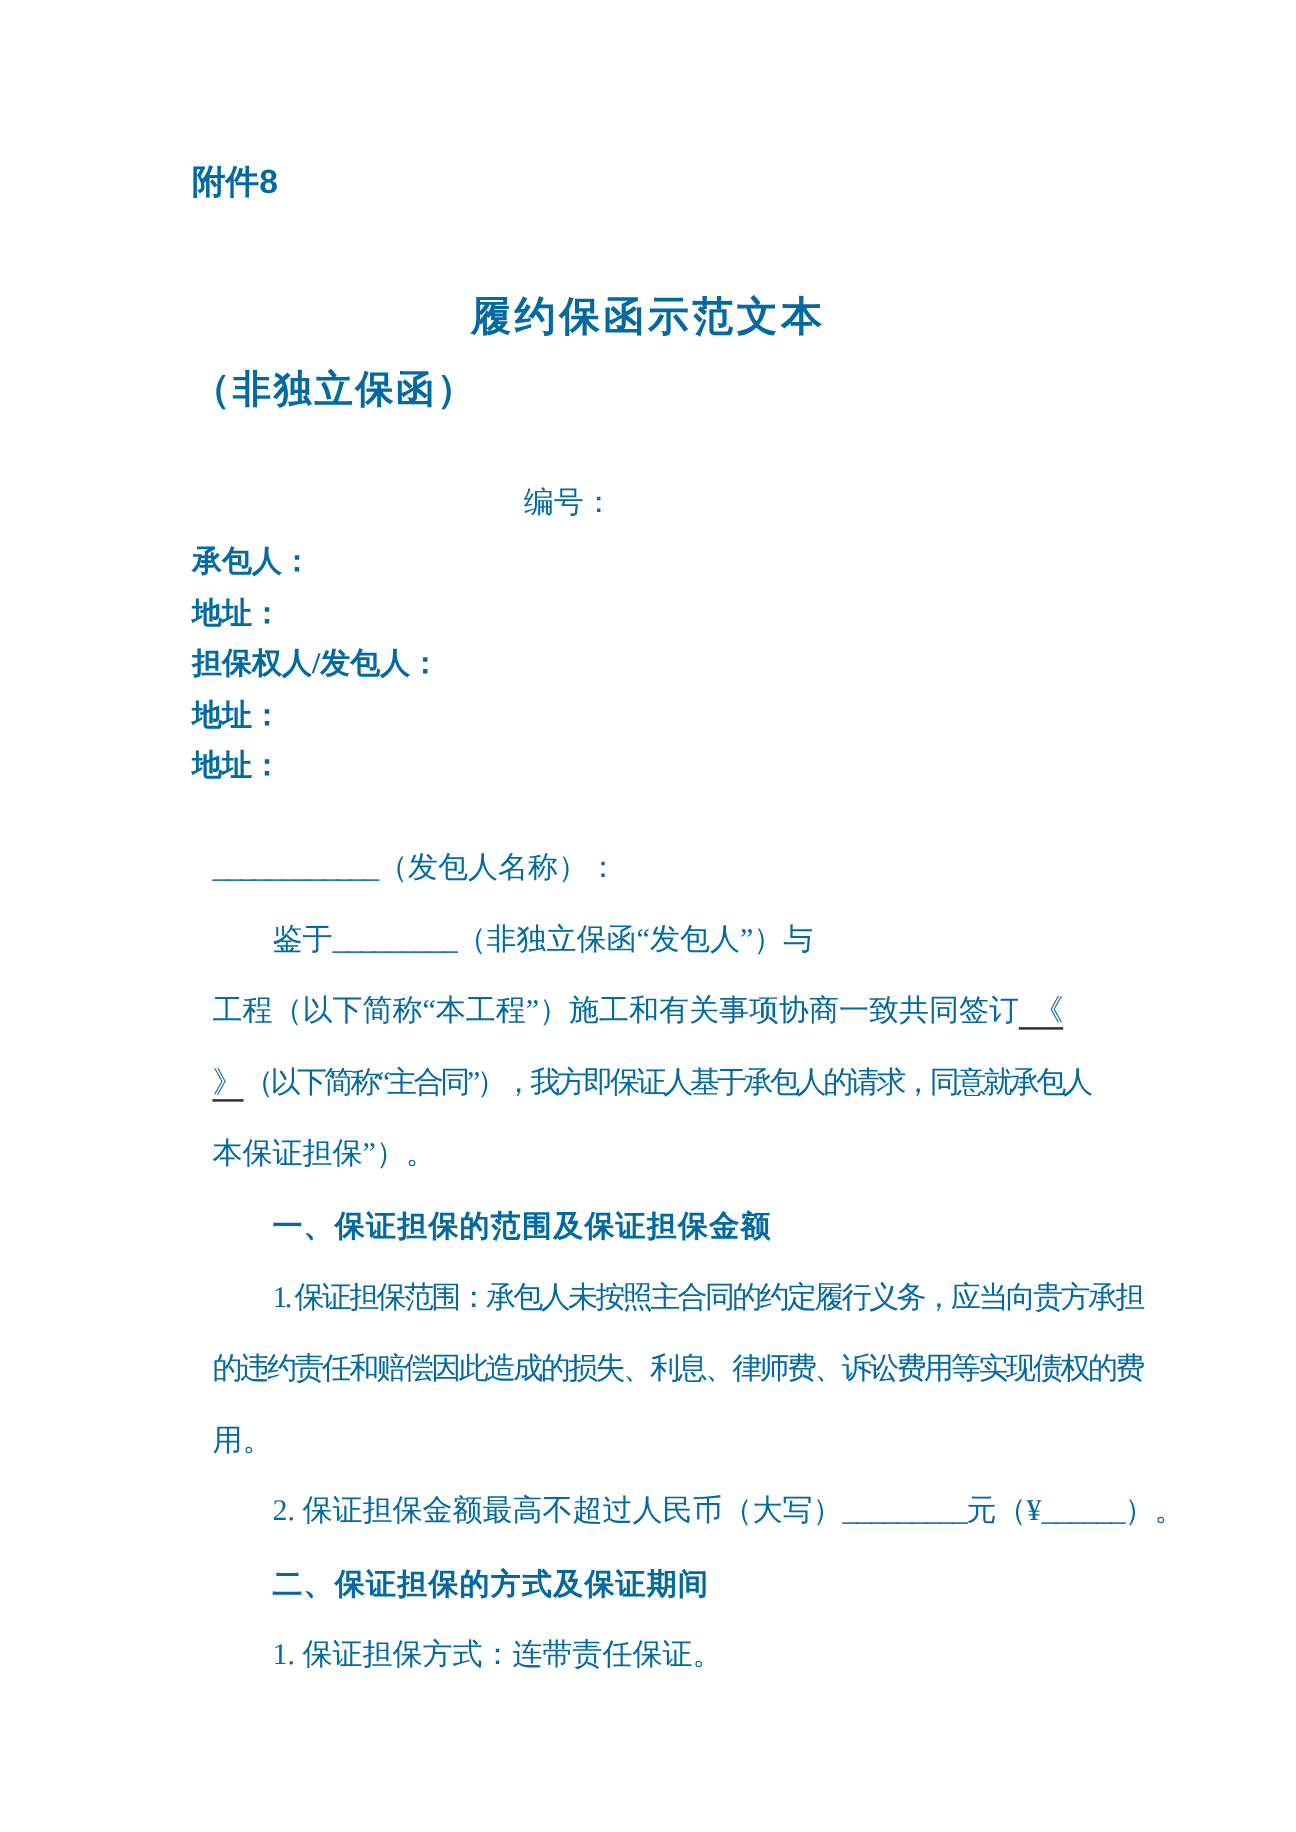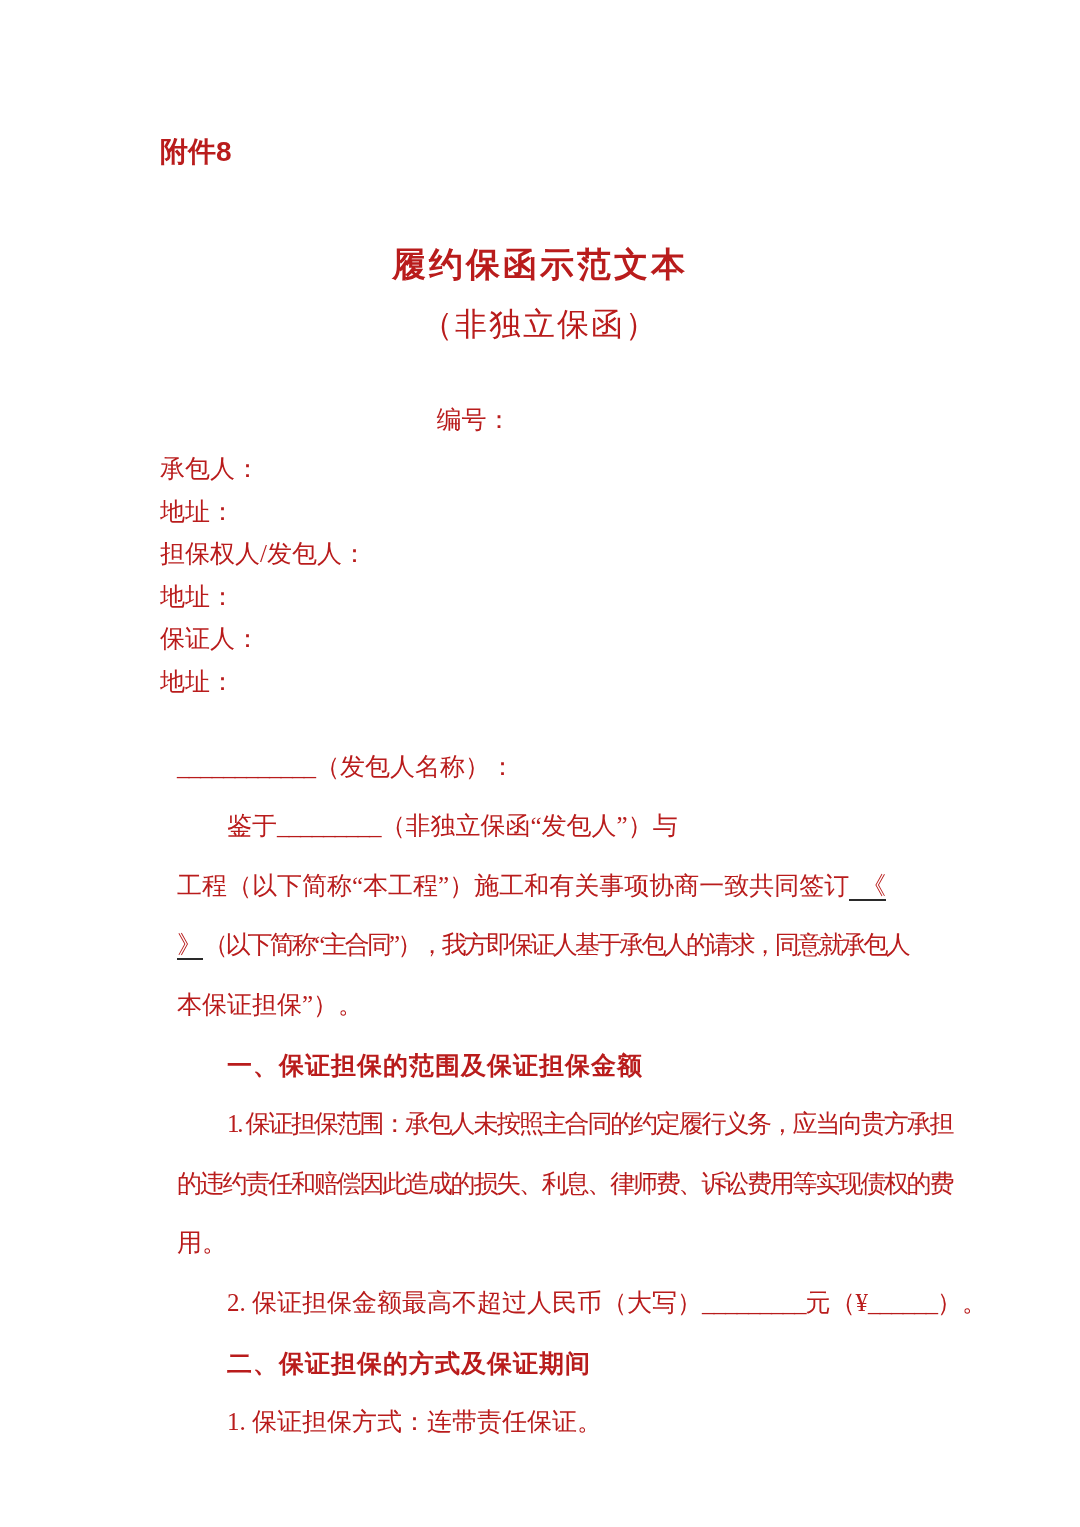--- a/index.html
+++ b/index.html
@@ -1,21 +1,21 @@
 <!DOCTYPE html>
 <html><head>
 <meta charset="utf-8">
 <style>
   html,body{margin:0;padding:0;background:#ffffff;}
   .page{
     position:relative;
     width:1080px;
     height:1527px;
     background:#ffffff;
-    color:#b91c1c;
+    color:#0369a1;
     font-family:"Liberation Serif","DejaVu Serif",serif;
     overflow:hidden;
   }
   .content{padding:0 160px;}
   .attachment{
     font-family:"Liberation Sans","DejaVu Sans",sans-serif;
     font-weight:bold;
     font-size:28px;
     line-height:36px;
     padding-top:134px;
@@ -23,34 +23,34 @@
   .title{
     margin:76px 0 0 0;
     text-align:center;
     font-size:34px;
     font-weight:bold;
     line-height:38px;
     letter-spacing:3px;
   }
   .subtitle{
     margin:22px 0 0 0;
-    text-align:center;
+    text-align:left;
     font-size:32px;
-    font-weight:normal;
+    font-weight:bold;
     line-height:36px;
     letter-spacing:2px;
   }
   .docnum{
     margin:62px 0 0 0;
     text-align:center;
     padding-right:132px;
     font-size:25px;
     line-height:32px;
   }
-  .parties{margin-top:12px;font-size:25px;}
+  .parties{margin-top:12px;font-size:25px;font-weight:bold;}
   .parties p{margin:0;line-height:42.6px;white-space:nowrap;}
   .bodytext{font-size:25px;}
   .bodytext p{margin:17px;line-height:42.6px;white-space:nowrap;}
   .gap{margin-top:42px !important;}
   .indent{padding-left:50px;}
   .hei{font-family:"Liberation Sans","DejaVu Sans",sans-serif;font-weight:bold;}
   .heading{font-family:"Liberation Sans","DejaVu Sans",sans-serif;font-weight:bold;letter-spacing:1px;}
   .squeeze{letter-spacing:-2.8px;}
   .squeeze-sm{letter-spacing:-2.2px;}
   .blank{letter-spacing:-1px;}
@@ -69,21 +69,20 @@
     <h1 class="title">履约保函示范文本</h1>
     <h2 class="subtitle">（非独立保函）</h2>
 
     <p class="docnum">编号：</p>
 
     <div class="parties">
       <p>承包人：</p>
       <p>地址：</p>
       <p>担保权人/发包人：</p>
       <p>地址：</p>
-      <p>保证人：</p>
       <p>地址：</p>
     </div>
 
     <div class="bodytext">
 
       <p class="gap"><span class="blank">____________</span><span>（发包人名称）：</span></p>
 
       <p class="indent"><span>鉴于</span><span class="blank">_________</span><span>（非独立保函“发包人”）与</span></p>
 
 

